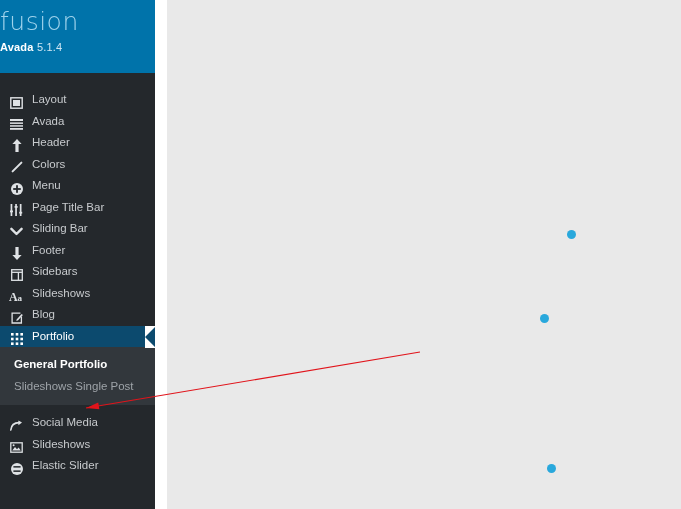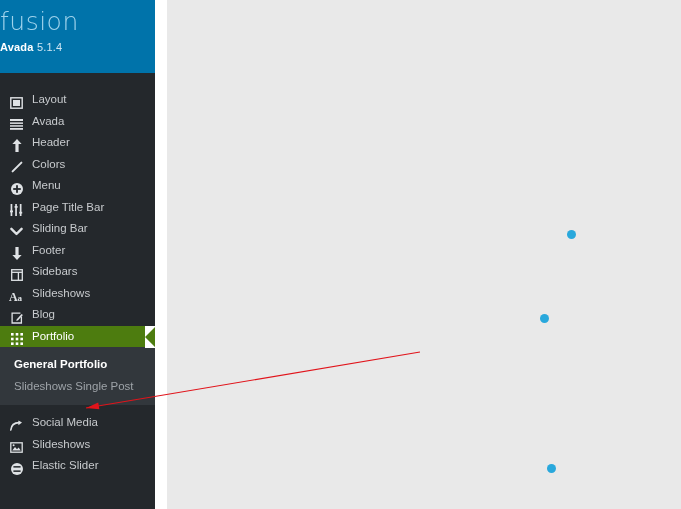--- a/index.html
+++ b/index.html
@@ -87,21 +87,21 @@
     display: flex;
     align-items: center;
     justify-content: center;
     margin-right: 7px;
     color: #dfe2e5;
   }
   .nav-item .ico svg { display: block; }
   .nav-item .lbl { color: #c7cacd; }
 
   .nav-item.active {
-    background: #4d7c0f;
+    background: #0c4a6e;
   }
   .nav-item.active .lbl { color: #ffffff; }
   .nav-item.active .ico { color: #ffffff; }
   .nav-item.active .notch {
     position: absolute;
     right: -1px;
     top: 0;
     width: 11px;
     height: 21.5px;
   }

